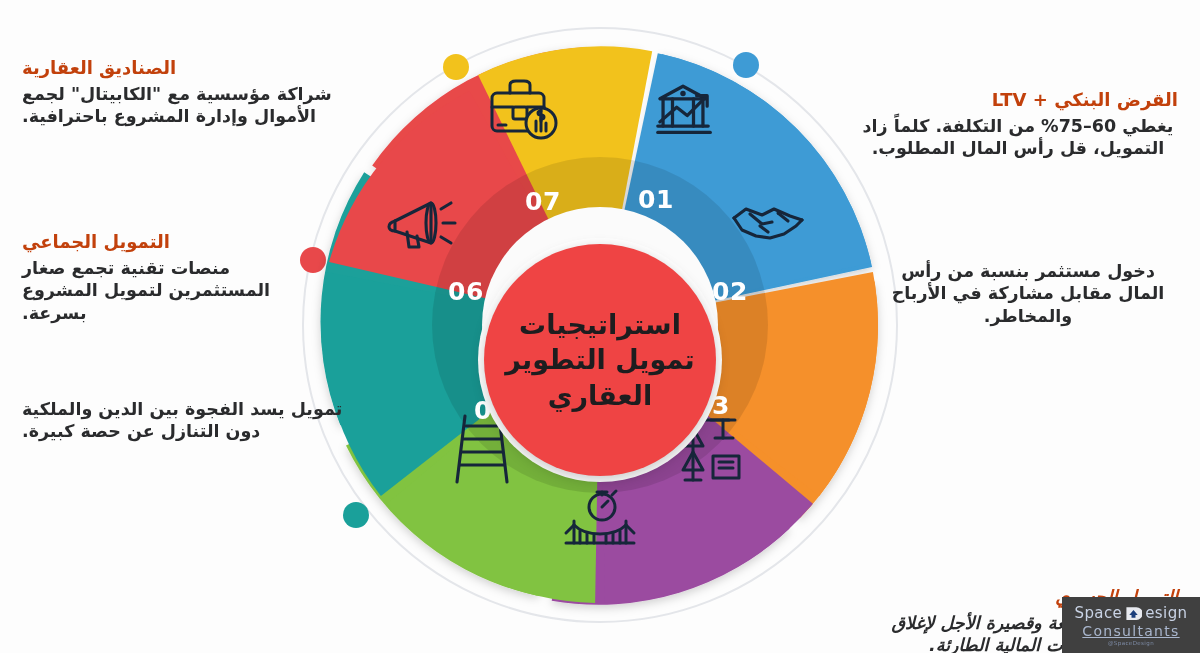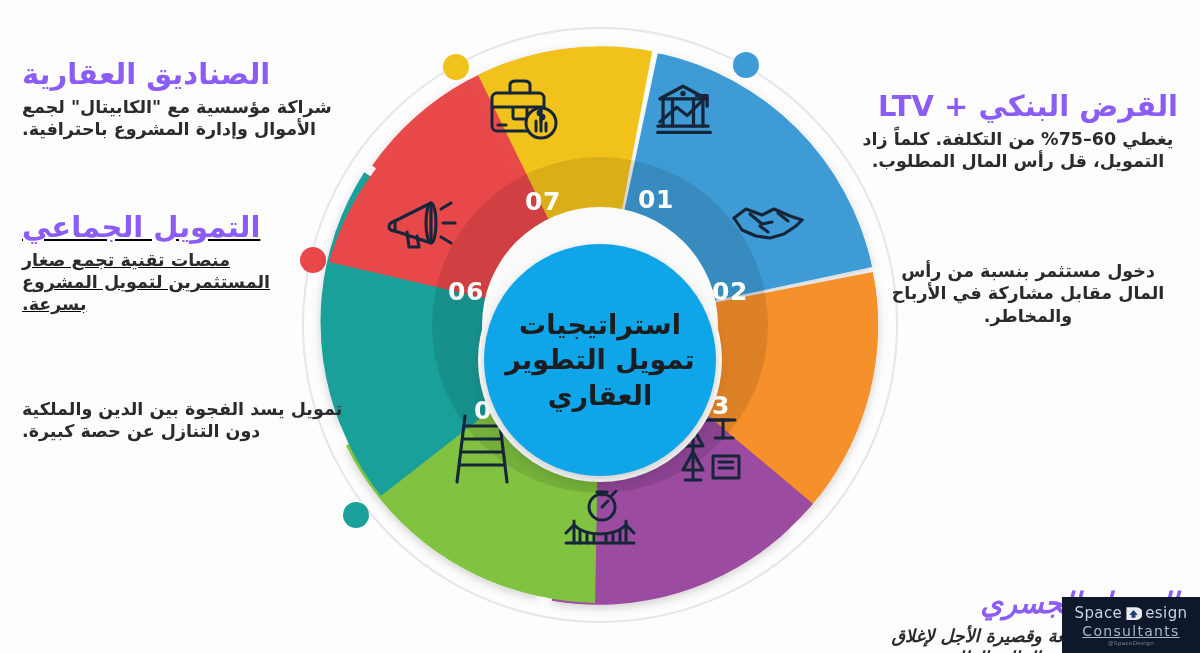--- a/index.html
+++ b/index.html
@@ -33,42 +33,42 @@
     dominant-baseline: central;
     letter-spacing: 0.5px;
   }
 
   
   #hub {
     position: absolute;
     left: 484px; top: 244px;
     width: 232px; height: 232px;
     border-radius: 50%;
-    background: #0ea5e9;
+    background: #ef4444;
     box-shadow: 0 4px 14px rgba(0,0,0,0.22), 0 0 0 6px #ffffff;
     display: flex; align-items: center; justify-content: center;
     z-index: 6;
   }
   #hub-text {
     direction: rtl;
     text-align: center;
     font-size: 27px;
     font-weight: bold;
     line-height: 1.32;
     color: #1d1d1f;
     padding: 0 18px;
     letter-spacing: -0.2px;
   }
 
   
   .block { position: absolute; direction: rtl; }
   .block .title {
-    font-size: 29px;
+    font-size: 18px;
     font-weight: bold;
-    color: #8b5cf6;
+    color: #c2410c;
     line-height: 1.16;
     margin-bottom: 4px;
     white-space: nowrap;
   }
   .block .desc {
     font-size: 17.5px;
     font-weight: bold;
     color: #2a2b2d;
     line-height: 1.28;
     text-align: center;
@@ -76,32 +76,32 @@
   .right { text-align: right; right: 22px; margin-top: 32px; }
   .left  { text-align: left;  left: 22px; }
   .left .title, .left .desc { direction: rtl; }
 
   #b01 { top: 58px;  width: 320px; }
   #b02 { top: 228px; width: 300px; }
   #b03 { top: 398px; width: 310px; }
   #b04 { top: 555px; width: 320px; font-style: italic; }
 
   #b07 { top: 58px;  width: 320px; }
-  #b06 { top: 211px; width: 310px; text-decoration: underline; }
+  #b06 { top: 232px; width: 310px; }
   #b05 { top: 398px; width: 330px; }
 
   .left .title { text-align: left; }
   .left .desc  { text-align: left; }
 
   
   #logo {
     position: absolute;
     right: 0px; bottom: 0px;
     width: 138px; height: 56px;
-    background: #0f172a;
+    background: #404040;
     display: flex; flex-direction: column;
     align-items: center; justify-content: center;
     gap: 1px;
   }
   #logo .l1 {
     display: flex; align-items: center; gap: 3px;
     font-size: 15px; color: #c9d3e5; letter-spacing: 0.4px;
   }
   #logo .l2 { font-size: 14px; color: #a9b6cd; letter-spacing: 1.3px; text-decoration: underline; }
   #logo .l3 { font-size: 5.5px; color: #7d8ba6; letter-spacing: 0.4px; }

